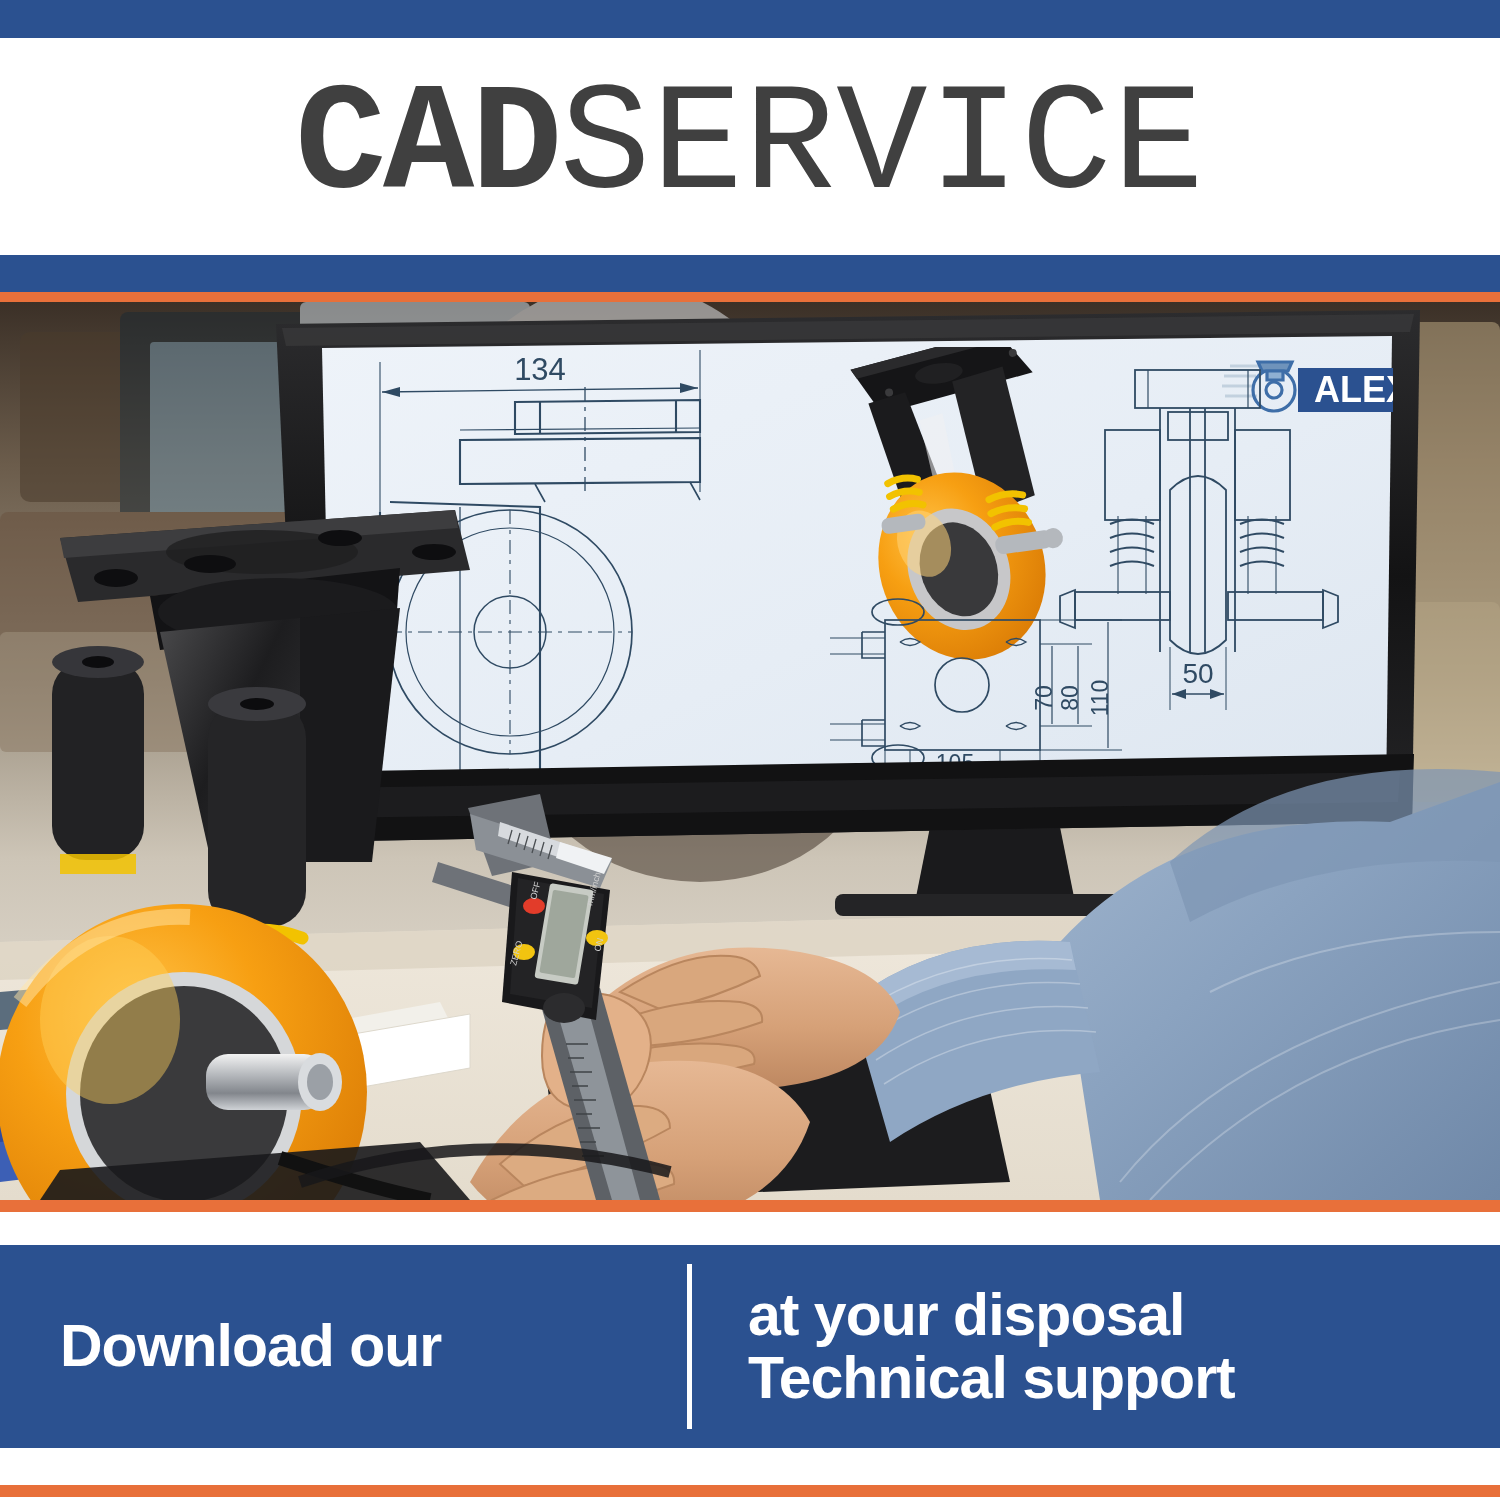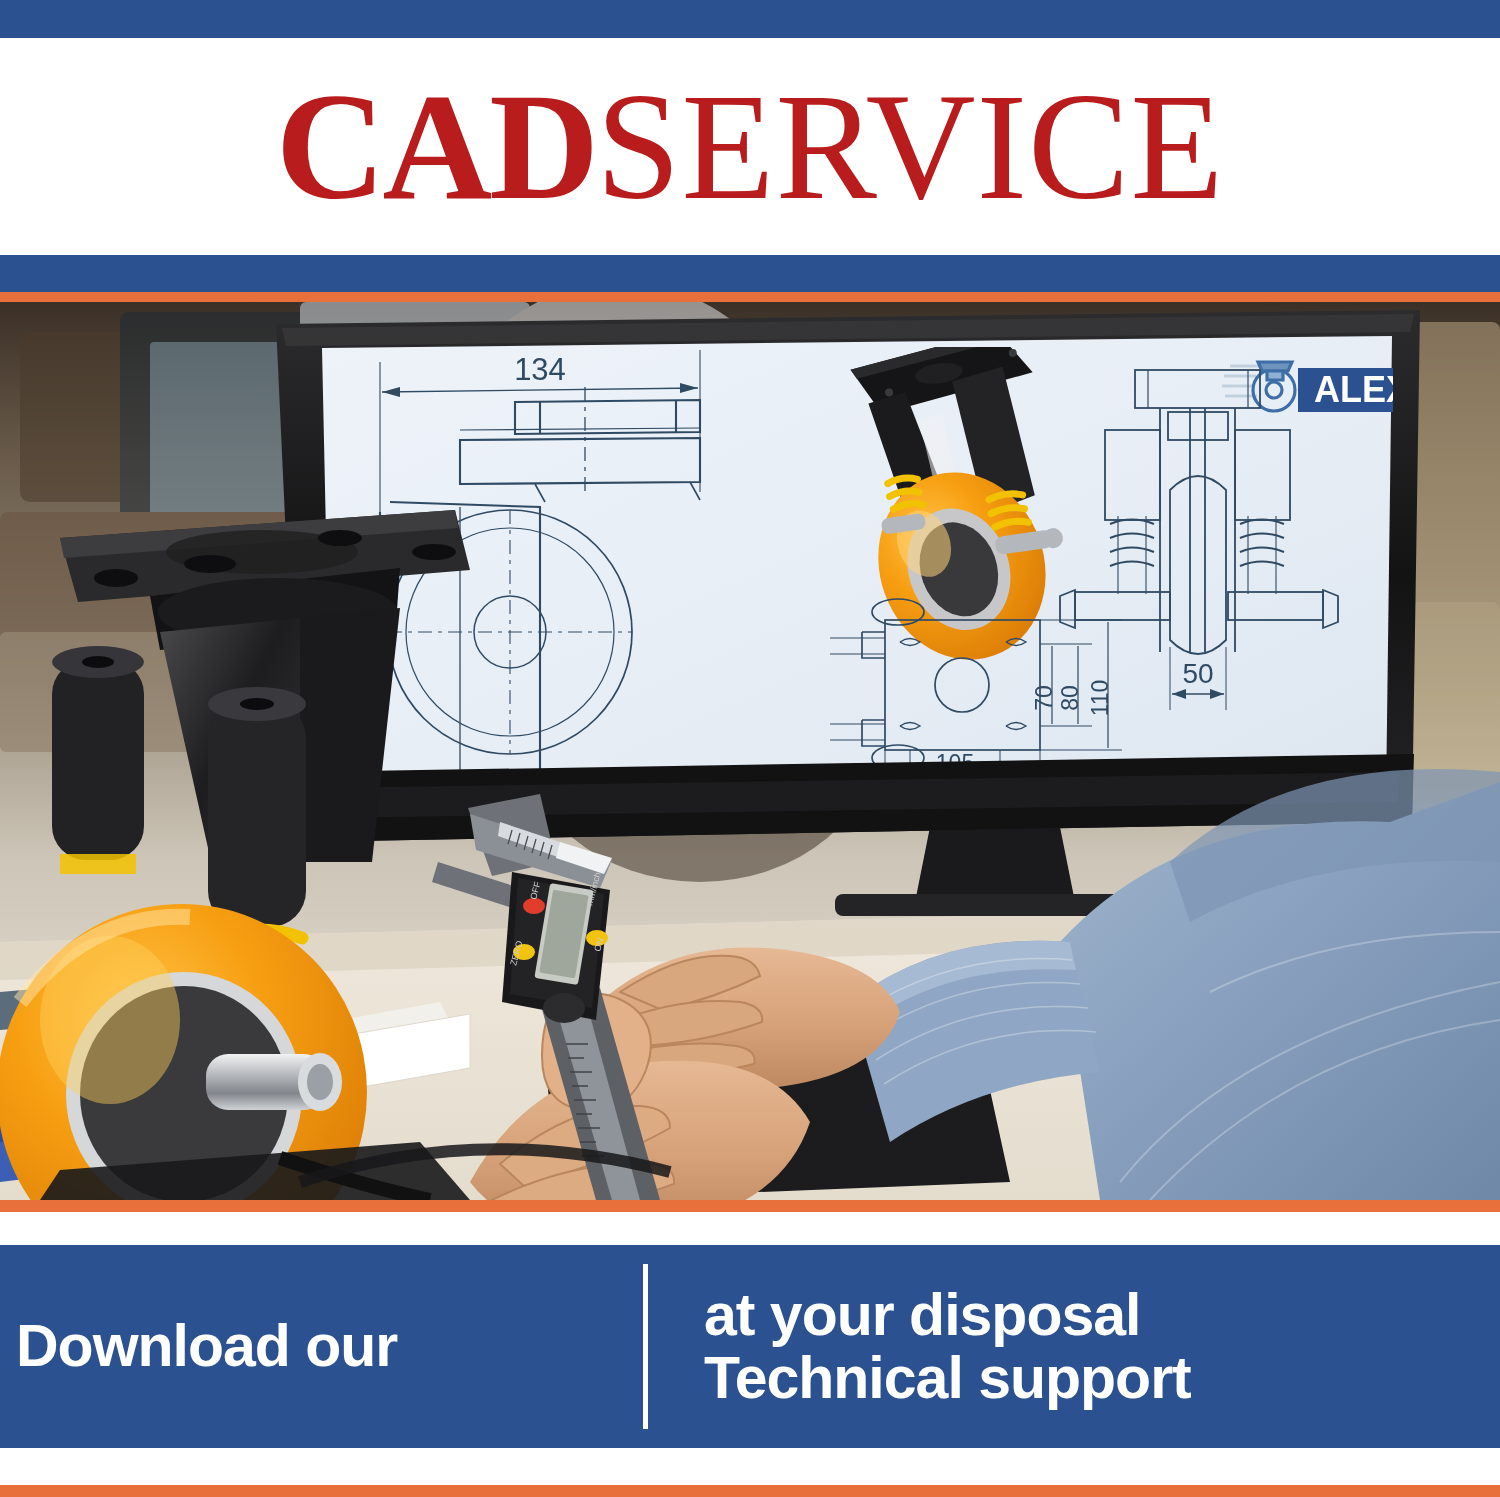--- a/index.html
+++ b/index.html
@@ -3,39 +3,39 @@
 <meta charset="utf-8">
 <style>
   html,body{margin:0;padding:0;background:#fff;}
   body{font-family:"Liberation Sans",sans-serif;}
   .page{position:relative;width:1500px;height:1497px;background:#ffffff;overflow:hidden;}
 
   
   .bar-top-blue{position:absolute;left:0;top:0;width:1500px;height:38px;background:#2B5190;}
   .header{position:absolute;left:0;top:38px;width:1500px;height:217px;background:#ffffff;
           display:flex;align-items:center;justify-content:center;}
-  .title{white-space:nowrap;color:#b91c1c;line-height:1;letter-spacing:0px;
-         font-size:152px;font-family:Liberation Serif, serif;}
+  .title{white-space:nowrap;color:#404040;line-height:1;letter-spacing:0px;
+         font-size:152px;font-family:Liberation Mono, monospace;}
   .title .t-bold{font-weight:700;letter-spacing:-3px;}
   .title .t-light{font-weight:300;letter-spacing:1px;}
   .bar-mid-blue{position:absolute;left:0;top:255px;width:1500px;height:37px;background:#2B5190;}
   .bar-orange-1{position:absolute;left:0;top:292px;width:1500px;height:10px;background:#E8703A;}
 
   
   .photo{position:absolute;left:0;top:302px;width:1500px;height:898px;overflow:hidden;
          background:linear-gradient(180deg,#6d6256 0%,#8a7d6d 30%,#cfc6b8 62%,#efeae0 100%);}
   .photo svg{position:absolute;left:0;top:0;width:1500px;height:898px;}
 
   .bar-orange-2{position:absolute;left:0;top:1200px;width:1500px;height:12px;background:#E8703A;}
 
   
   .footer{position:absolute;left:0;top:1245px;width:1500px;height:203px;background:#2B5190;}
   .footer-inner{position:absolute;inset:0;display:flex;align-items:center;}
   .f-col{flex:0 0 auto;display:flex;flex-direction:column;justify-content:center;}
-  .f-left{width:643px;padding-left:16px;box-sizing:border-box;}
+  .f-left{width:643px;padding-left:16px;box-sizing:border-box;margin-left:44px;}
   .f-right{width:756px;padding-left:56px;box-sizing:border-box;}
   .f-div{width:5px;height:165px;background:#ffffff;flex:0 0 auto;}
   .f-line{color:#ffffff;font-weight:700;font-size:59px;line-height:1.06;letter-spacing:-1px;
           font-family:"Liberation Sans",sans-serif;white-space:nowrap;}
   .bar-orange-3{position:absolute;left:0;top:1485px;width:1500px;height:12px;background:#E8703A;}
 
   
   .dimtxt{font-family:"Liberation Sans",sans-serif;fill:#2f4a63;}
 </style>
 </head>

